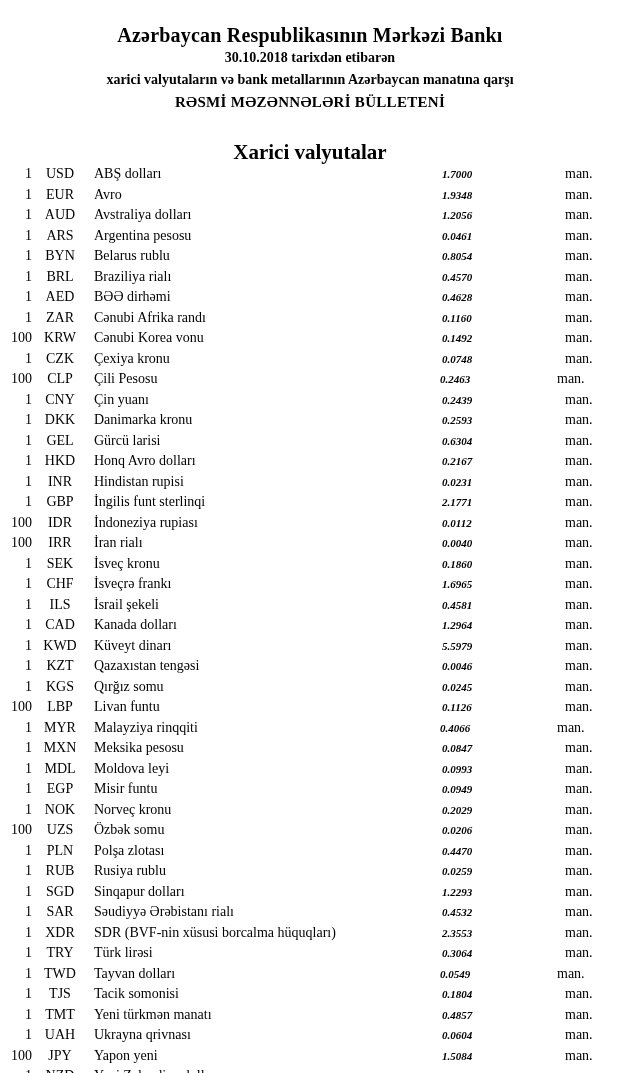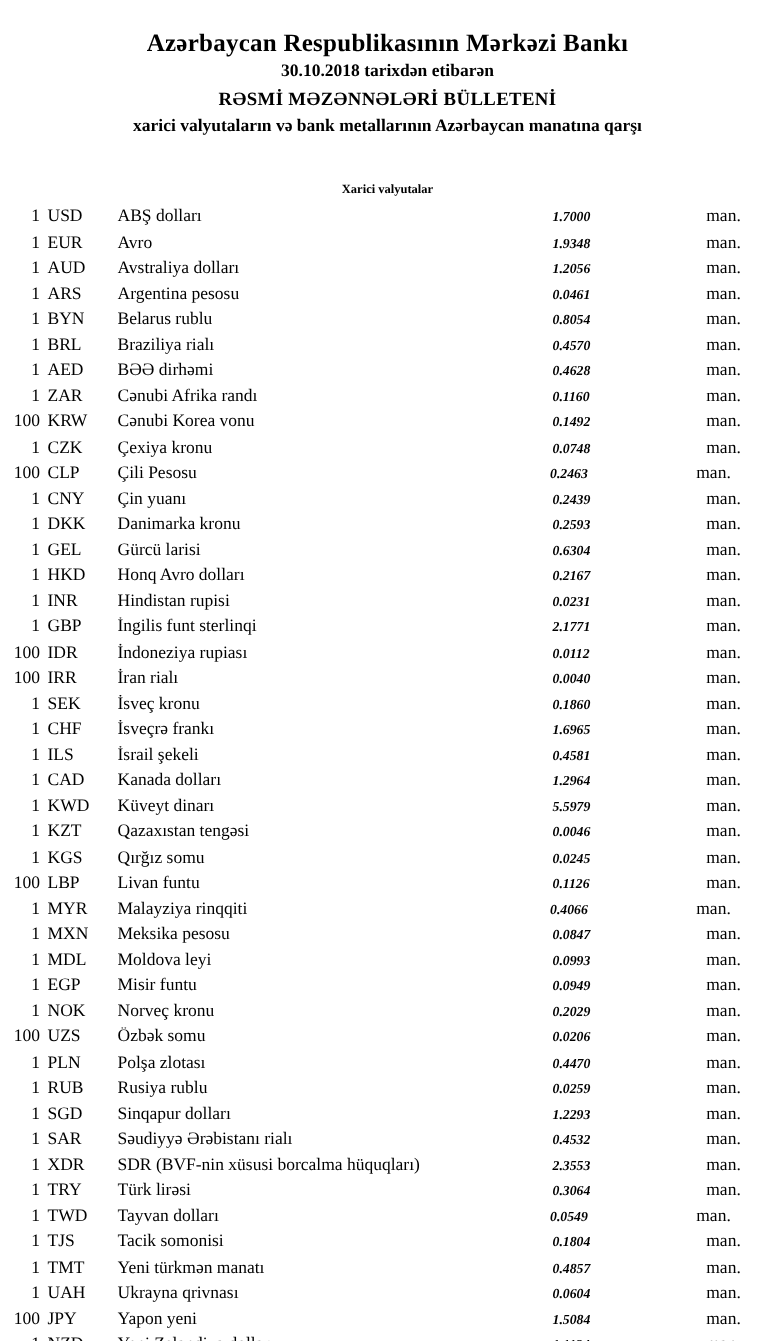--- a/index.html
+++ b/index.html
@@ -24,36 +24,36 @@
   .subline {
     text-align: center;
     font-weight: bold;
     font-size: 14px;
     line-height: 22px;
   }
   .subline.bulletin { font-size: 15px; letter-spacing: 0.3px; }
   .section-title {
     text-align: center;
     font-weight: bold;
-    font-size: 10px;
+    font-size: 21px;
     line-height: 18px;
     margin-top: 30px;
   }
   .rates { margin-top: 5px; }
   .row {
     display: flex;
     align-items: baseline;
     height: 20.5px;
     font-size: 14px;
     box-sizing: border-box;
     padding-right: 15px;
     white-space: nowrap;
   }
   .qty  { flex: none; width: 32px; text-align: right; }
-  .code { flex: none; width: 44px; margin-left: 6px; }
+  .code { flex: none; width: 44px; text-align: center; margin-left: 6px; }
   .name { flex: 1; margin-left: 12px; overflow: hidden; }
   .rate {
     flex: none;
     width: 110px;
     text-align: left;
     font-weight: bold;
     font-style: italic;
     font-size: 11px;
   }
   .unit { flex: none; width: 40px; margin-left: 13px; }
@@ -64,22 +64,22 @@
   .rates .row:nth-child(11) .rate,
   .rates .row:nth-child(28) .rate,
   .rates .row:nth-child(40) .rate { transform: translateX(-2px); }
 </style>
 </head>
 <body>
 
 <div class="page">
   <div class="title">Azərbaycan Respublikasının Mərkəzi Bankı</div>
   <div class="subline">30.10.2018 tarixdən etibarən</div>
+  <div class="subline">xarici valyutaların və bank metallarının Azərbaycan manatına qarşı</div>
   <div class="subline bulletin">RƏSMİ MƏZƏNNƏLƏRİ BÜLLETENİ</div>
-  <div class="subline">xarici valyutaların və bank metallarının Azərbaycan manatına qarşı</div>
 
   <div class="section-title">Xarici valyutalar</div>
 
   <div class="rates">
       <div class="row">
         <span class="qty">1</span>
         <span class="code">USD</span>
         <span class="name">ABŞ dolları</span>
         <span class="rate">1.7000</span>
         <span class="unit">man.</span>

